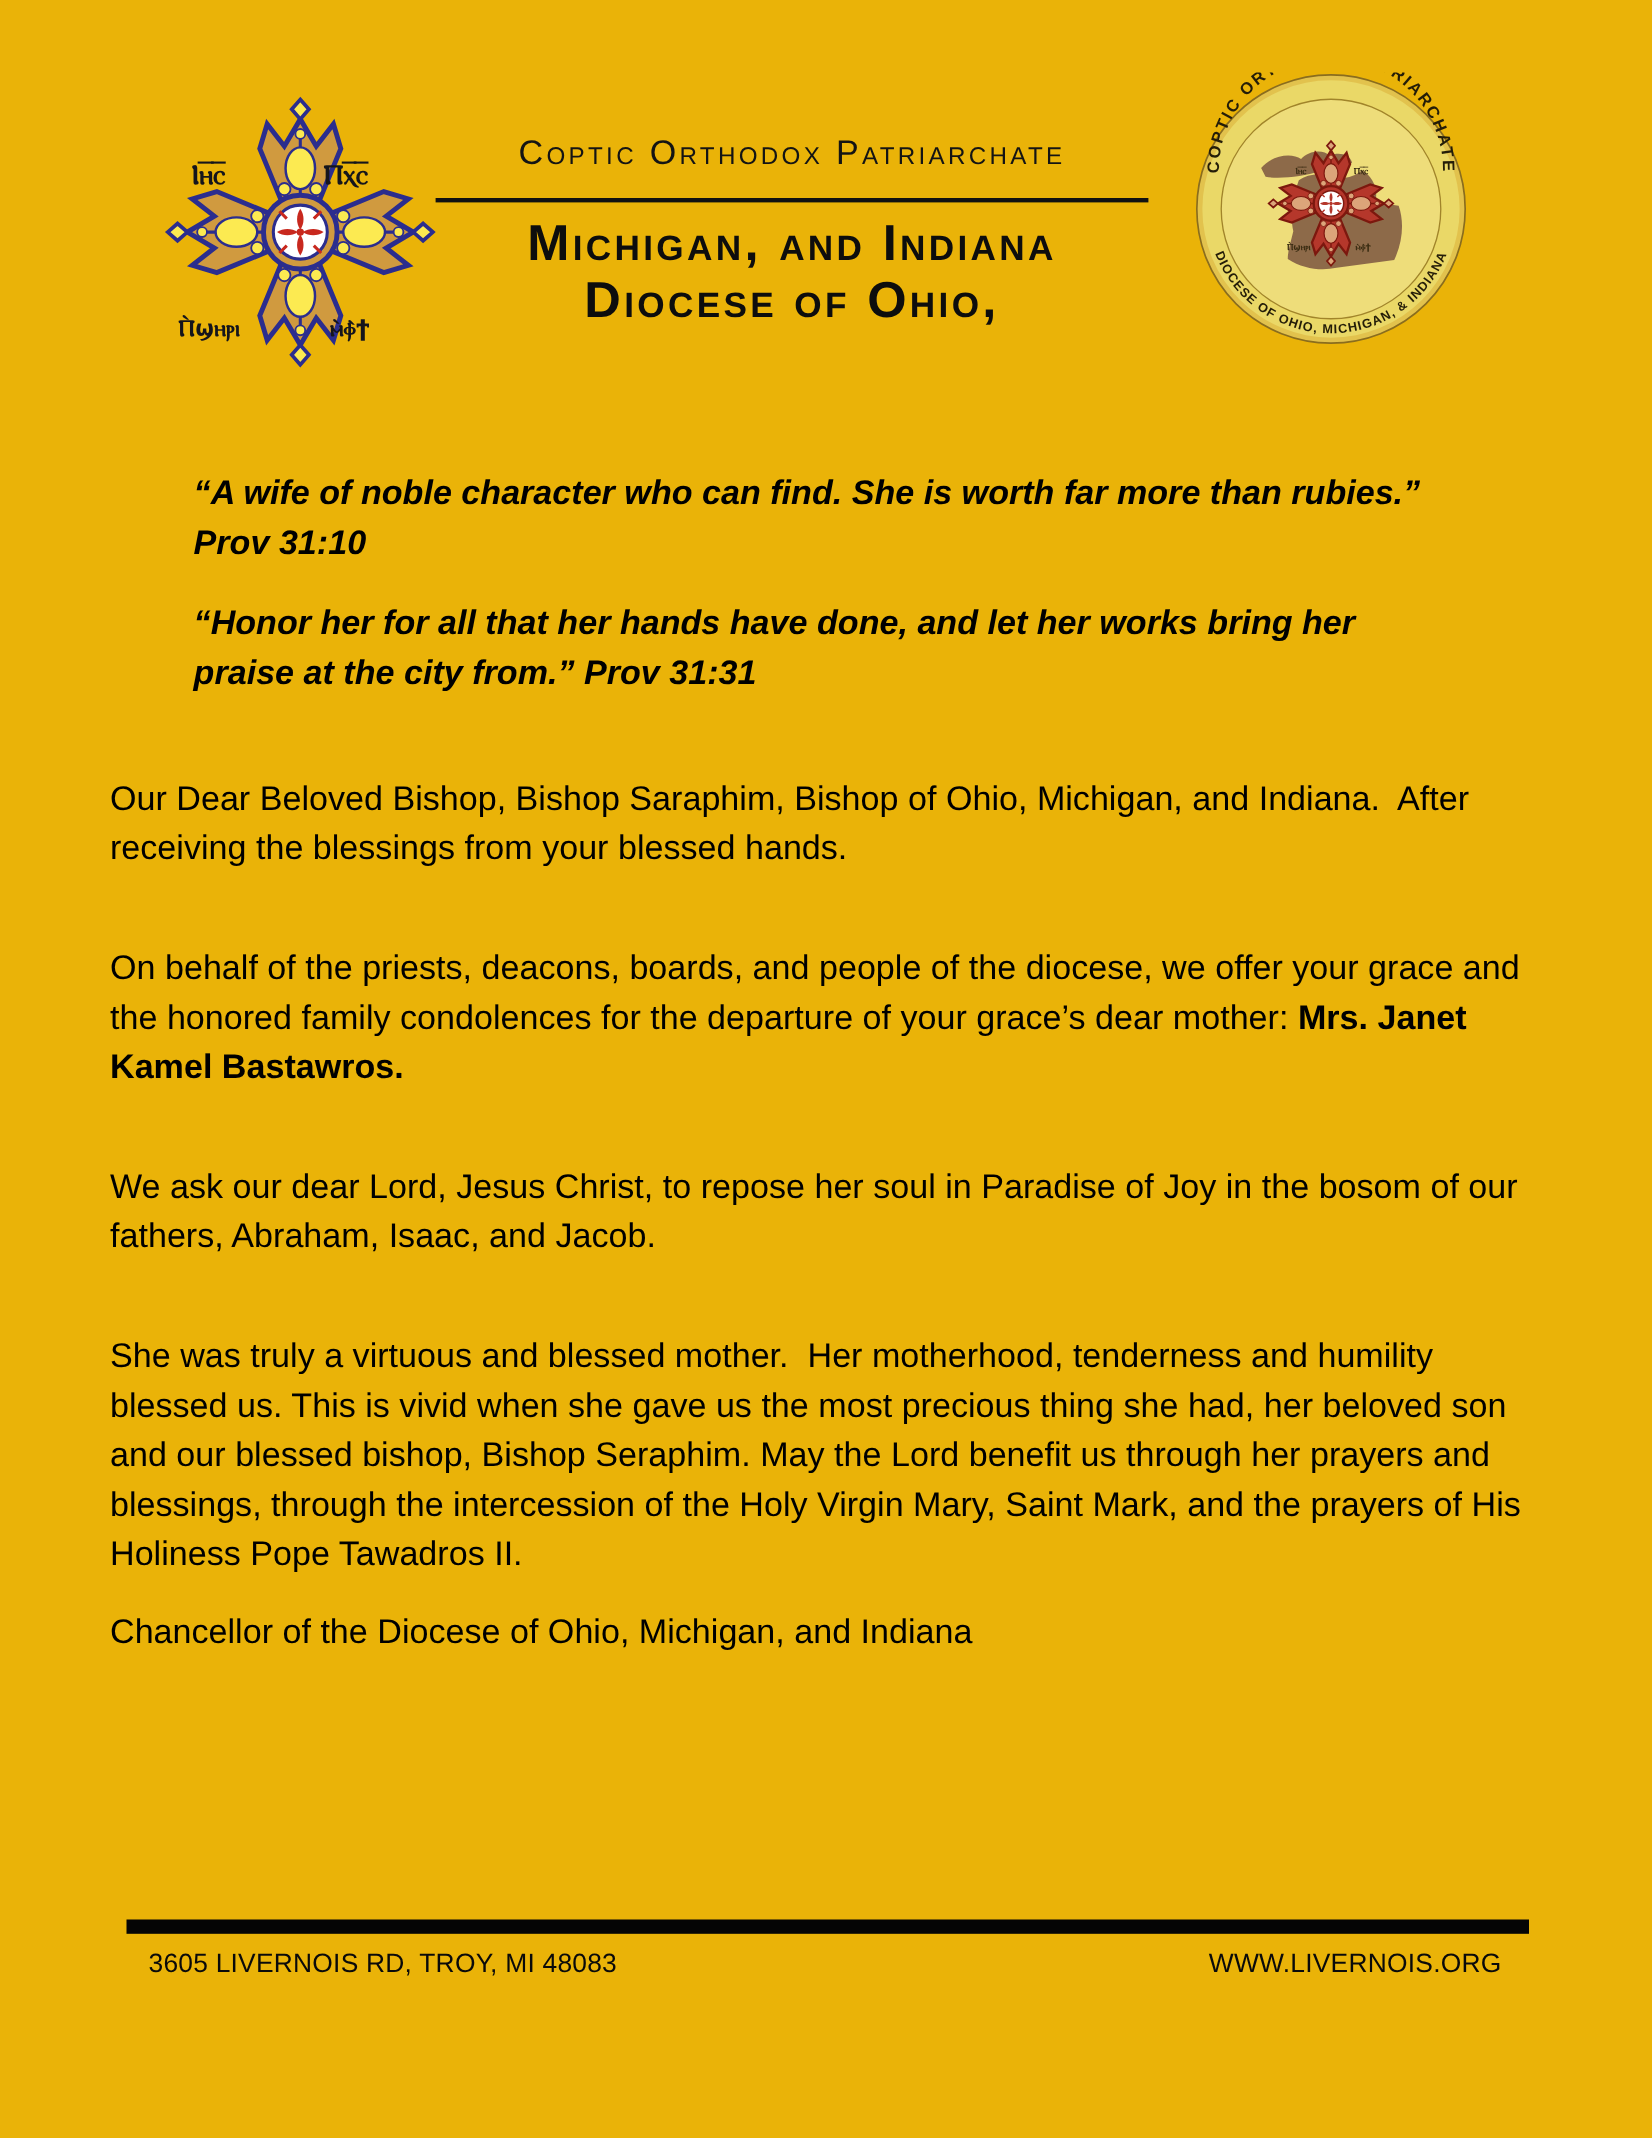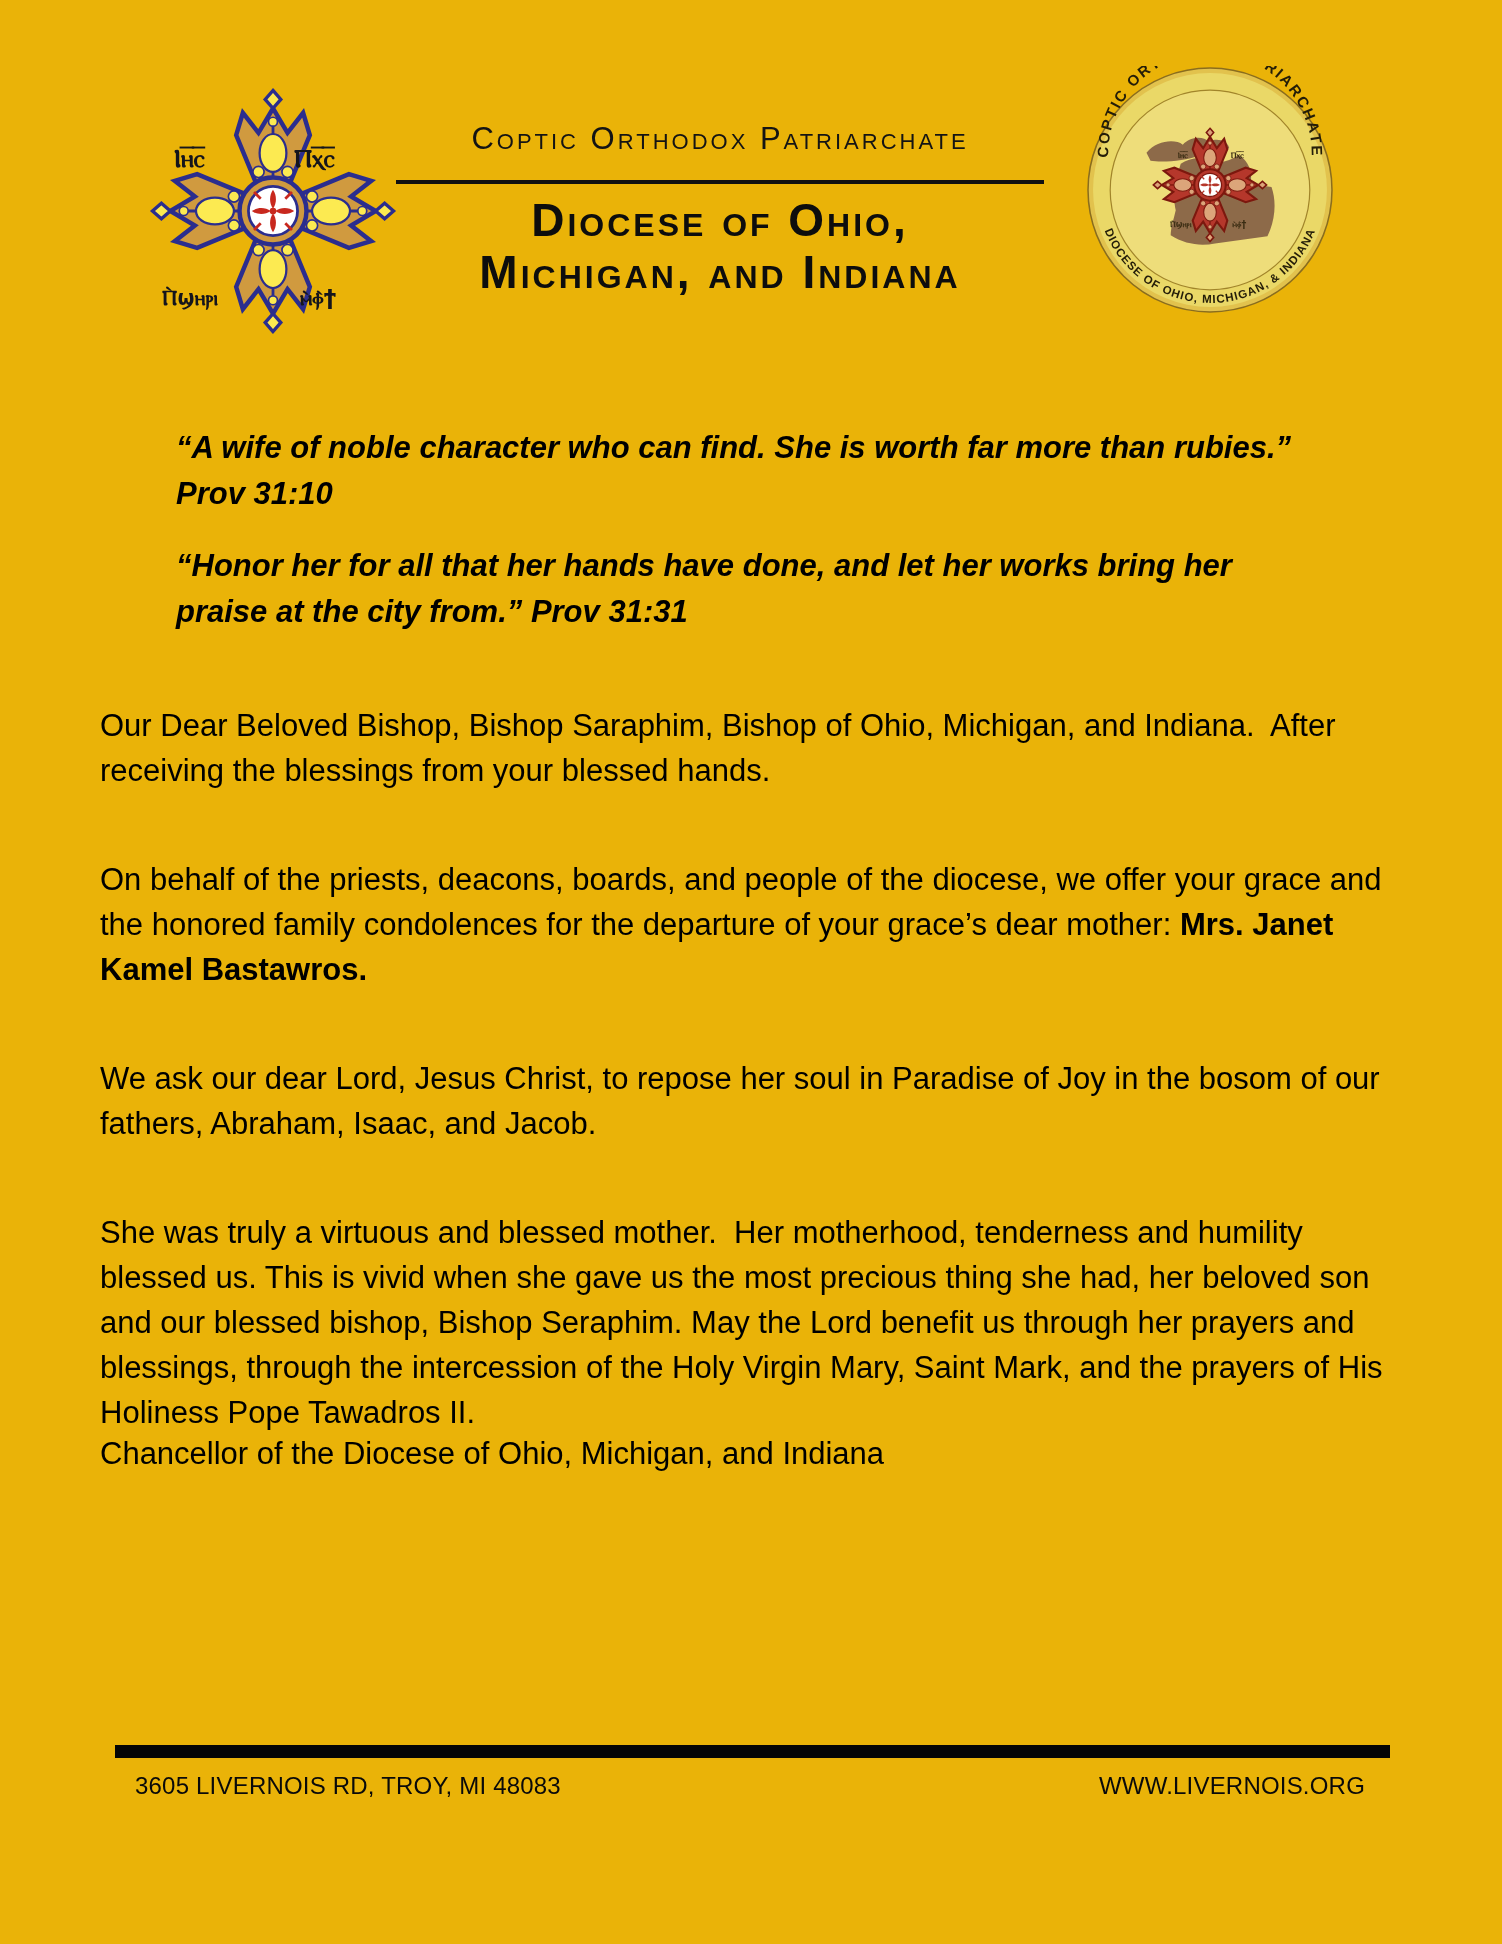--- a/index.html
+++ b/index.html
@@ -54,21 +54,21 @@
   
   .letter-body { padding:0 100px; }
   .letter-body p { font-size:31px; line-height:45px; white-space:pre-wrap; }
   .para-1 { margin-top:68px; }
   .para-2 { margin-top:64px; }
   .para-3 { margin-top:64px; }
   .para-4 { margin-top:64px; }
   .bold-name { font-weight:bold; }
   .closing-1 { margin-top:70px; line-height:38px !important; }
   .closing-2 { margin-top:32px; line-height:38px !important; }
-  .closing-3 { line-height:38px !important; }
+  .closing-3 { margin-top:30px; line-height:38px !important; }
 
   
   .footer-bar { position:absolute; left:115px; right:112px; top:1745px; height:13px; background:#050505; }
   .footer-row {
     position:absolute; left:135px; right:137px; top:1772px;
     display:flex; justify-content:space-between;
     font-size:24px; letter-spacing:0.2px; color:#0a0a0a;
   }
 </style>
 </head>
@@ -121,22 +121,22 @@
       <span class="cross-label cl-tl">Ⲓⲏ̅ⲥ̅</span>
       <span class="cross-label cl-tr">Ⲡⲭ̅ⲥ̅</span>
       <span class="cross-label cl-bl">Ⲡ̀ϣⲏⲣⲓ</span>
       <span class="cross-label cl-br">ⲙ̀ⲫ̀ϯ</span>
     </div>
 
     <div class="header-center">
       <div class="org-name">Coptic Orthodox Patriarchate</div>
       <div class="header-rule"></div>
       <div class="diocese-title">
+        <div>Michigan, and Indiana</div>
         <div>Diocese of Ohio,</div>
-        <div>Michigan, and Indiana</div>
       </div>
     </div>
 
     <div class="seal-logo">
       <svg viewBox="0 0 246 246" width="248" height="248">
         <circle cx="123" cy="123" r="121" fill="#e2c24d" stroke="#8a6d1e" stroke-width="1.5"></circle>
         <circle cx="123" cy="123" r="116" fill="#ead867"></circle>
         <circle cx="123" cy="123" r="99" fill="#eedd7a" stroke="#a1842a" stroke-width="1.2"></circle>
         <g fill="#8d6a49">
           <path d="M60,86 C70,74 88,72 96,78 C103,70 116,69 122,75 C130,71 140,74 142,81 C136,89 122,91 112,89 C99,94 76,96 64,94 Z"></path>

